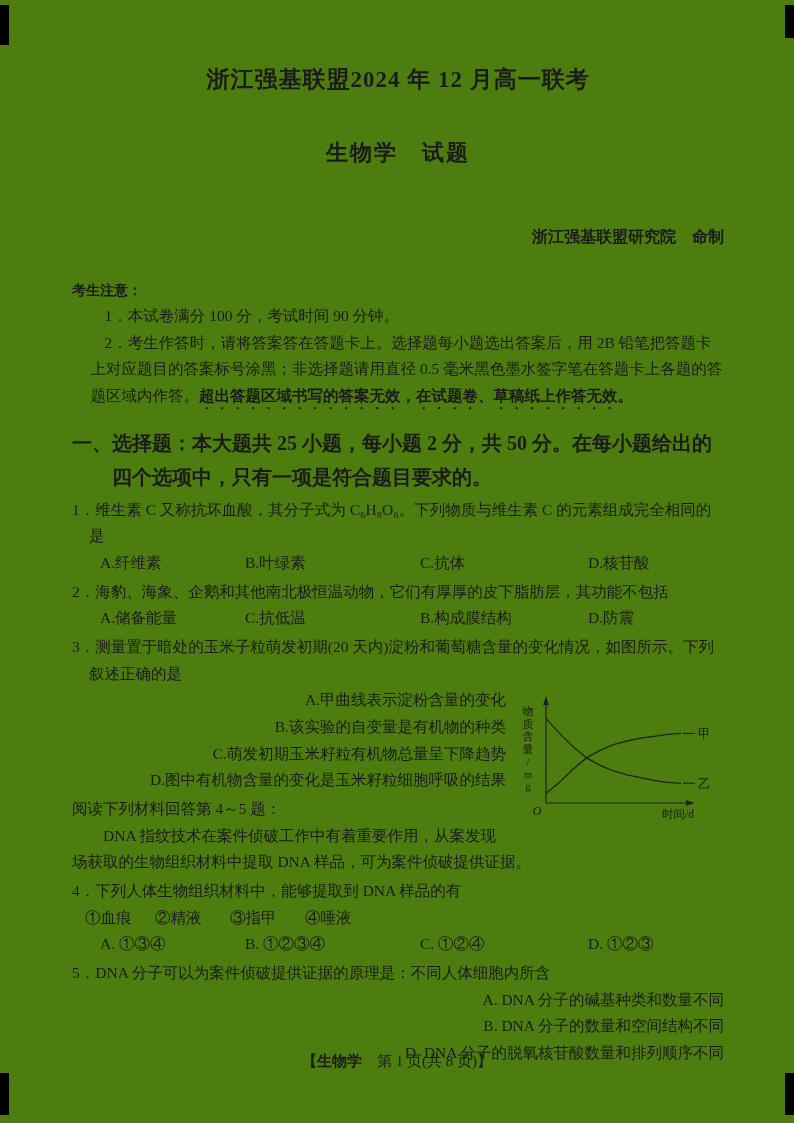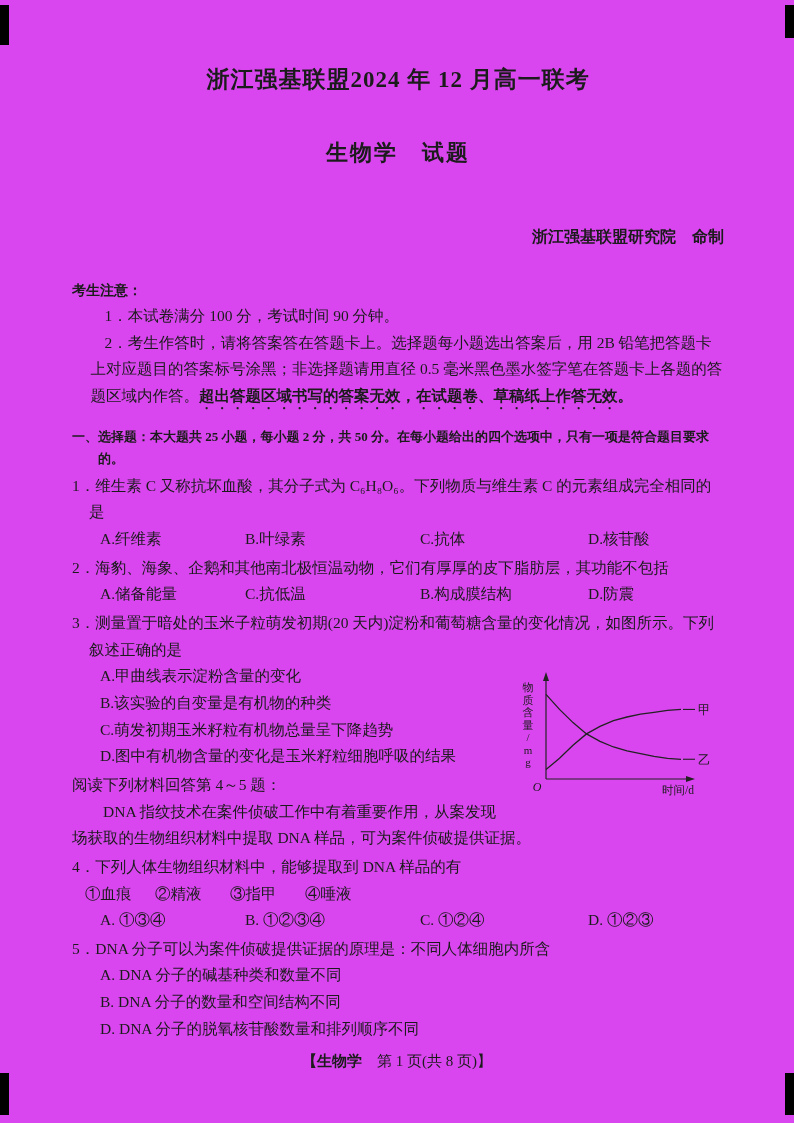--- a/index.html
+++ b/index.html
@@ -1,44 +1,44 @@
 <!DOCTYPE html>
 <html lang="zh"><head>
 <meta charset="utf-8">
 <style>
   html,body{margin:0;padding:0;background:#e9e9e9;}
   .page{
     position:relative;width:794px;height:1123px;margin:0 auto;
-    background:#d946ef;color:#1b1b1b;overflow:hidden;
+    background:#4d7c0f;color:#1b1b1b;overflow:hidden;
     font-family:"Liberation Serif","DejaVu Serif",serif;
   }
   .scan-mark{position:absolute;background:#000;}
   .mark-tl{left:0;top:5px;width:9px;height:40px;}
   .mark-tr{right:0;top:5px;width:9px;height:33px;}
   .mark-bl{left:0;bottom:8px;width:9px;height:42px;}
   .mark-br{right:0;bottom:8px;width:9px;height:42px;}
   .content{position:absolute;left:72px;right:70px;top:60px;font-size:15.5px;line-height:1.72;}
   .title{margin:0;text-align:center;font-size:23px;font-weight:700;letter-spacing:1px;}
   .subject{margin:34px 0 0;text-align:center;font-size:22px;font-weight:700;letter-spacing:2px;}
   .issuer{margin-top:52px;text-align:right;font-size:16px;font-weight:700;}
   .notice{margin-top:28px;}
   .notice-label{font-weight:700;font-size:14px;}
   .notice-item{padding-left:1.2em;text-indent:0.9em;}
   .bold{font-weight:700;}
   .emph{
     font-weight:700;
     -webkit-text-emphasis:filled dot;-webkit-text-emphasis-position:under;
     text-emphasis:filled dot;text-emphasis-position:under right;
   }
-  .section-title{margin-top:13px;font-weight:700;font-size:13px;padding-left:2em;text-indent:-2em;}
+  .section-title{margin-top:13px;font-weight:700;font-size:20px;padding-left:2em;text-indent:-2em;}
   .question{margin-top:2px;}
   .stem{padding-left:1.1em;text-indent:-1.1em;}
   .opt-row{display:grid;grid-template-columns:145px 175px 168px auto;padding-left:28px;}
   .opt-row-tight{display:grid;grid-template-columns:70px 75px 75px auto;padding-left:13px;}
-  .opt-col div{padding-left:28px;}
+  .opt-col div{padding-left:28px;text-align:right;}
   .q3-figure{float:right;width:208px;margin:4px 0 2px 10px;}
   .reading-intro{margin-top:2px;}
   .reading-body{text-indent:2em;}
   .footer{position:absolute;left:0;right:0;bottom:52px;text-align:center;font-size:15px;}
   svg text{font-family:"Liberation Serif","DejaVu Serif",serif;fill:#1b1b1b;}
 </style>
 </head>
 <body>
 
 <div class="page">

